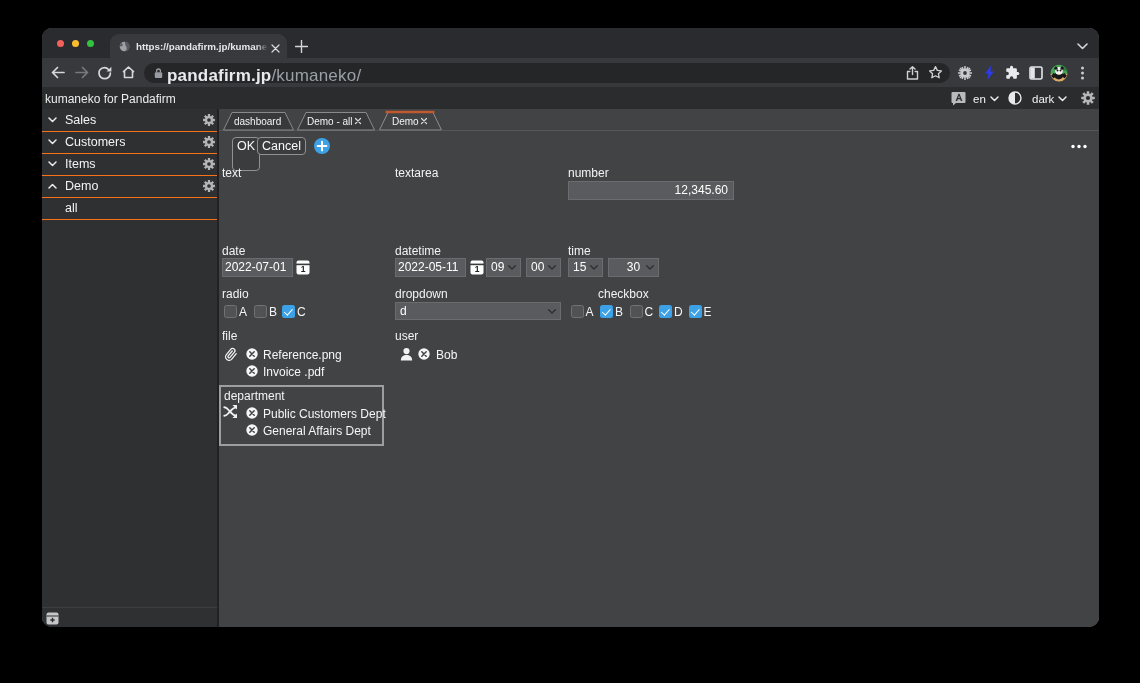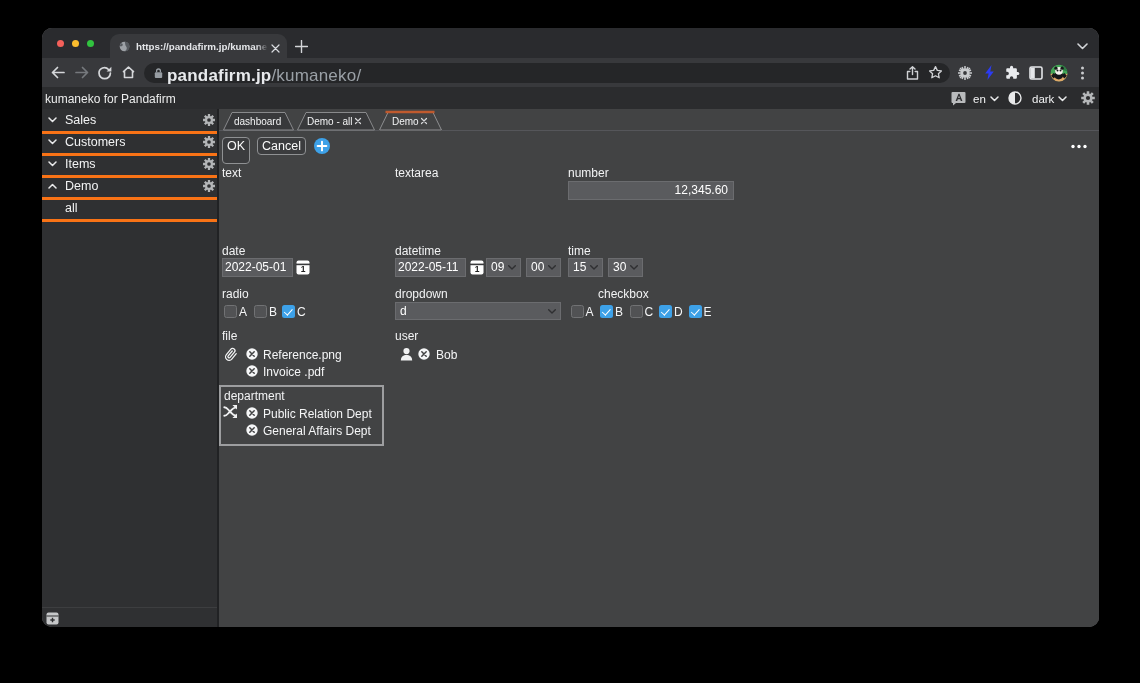--- a/index.html
+++ b/index.html
@@ -20,21 +20,21 @@
      width:132px;overflow:hidden;white-space:nowrap;
      -webkit-mask-image:linear-gradient(90deg,#000 91%,transparent 100%);}
   
   #pill{left:102px;top:34.5px;width:806px;height:20.5px;border-radius:10.5px;background:#252628;}
   #urltext{left:125px;top:38px;font-size:17px;color:#9aa0a6;letter-spacing:0.2px;}
   #urltext b{color:#e8eaed;font-weight:700;}
   
   #apptitle{left:3px;top:63.5px;font-size:12px;color:#eceded;}
   
   #sidebar{left:0;top:81px;width:175px;height:518px;background:#2f3032;border-right:2px solid #212224;}
-  .srow{position:absolute;left:0;width:175px;height:22px;border-bottom:3px solid #f97316;}
+  .srow{position:absolute;left:0;width:175px;height:22px;border-bottom:1px solid #f97316;}
   .srow .lbl{position:absolute;left:23px;top:4px;font-size:12.5px;color:#f2f3f4;}
   
   #main{left:177px;top:81px;width:880px;height:518px;background:#424344;}
   .mlbl{position:absolute;font-size:12px;color:#f2f3f4;white-space:nowrap;}
   .inp{position:absolute;background:#5a5b5e;border:1px solid #6b6c6f;box-sizing:border-box;
        color:#fff;font-size:12px;line-height:17px;padding:0 5px;white-space:nowrap;}
   .btn{position:absolute;box-sizing:border-box;border:1px solid #8f9193;border-radius:4px;
        background:#3b3c3e;color:#fafafa;font-size:12.5px;text-align:center;line-height:16px;}
   .cb{position:absolute;width:13px;height:13px;border-radius:2.5px;box-sizing:border-box;}
   .cb.off{background:#515254;border:1px solid #717274;}
@@ -245,41 +245,41 @@
       <path d="M78.5 21L87 3.5h60L155.5 21z" fill="#38393b" stroke="#898a8c" stroke-width="1"></path>
       <path d="M160.5 21L169 3.5h45L222.5 21z" fill="#424344" stroke="#8e8f91" stroke-width="1"></path>
       <path d="M166.5 3h49" stroke="#c05a2e" stroke-width="2.4"></path>
       <text x="15" y="15.5" font-size="10" fill="#f2f3f4" font-family="Liberation Sans">dashboard</text>
       <text x="88" y="15.5" font-size="10" fill="#f2f3f4" font-family="Liberation Sans">Demo - all</text>
       <path d="M136.5 9.5l5 5M141.5 9.5l-5 5" stroke="#d6d7d9" stroke-width="1.2" stroke-linecap="round"></path>
       <text x="173" y="15.5" font-size="10" fill="#f2f3f4" font-family="Liberation Sans">Demo</text>
       <path d="M202.5 9.5l5 5M207.5 9.5l-5 5" stroke="#d6d7d9" stroke-width="1.2" stroke-linecap="round"></path>
     </svg>
 
-    <div class="btn" style="left:3px;top:28px;width:28px;height:27px;">OK</div>
+    <div class="btn" style="left:13px;top:28px;width:28px;height:34px;">OK</div>
     <div class="btn" style="left:38px;top:28px;width:49px;height:18px;">Cancel</div>
     <svg class="abs" style="left:95px;top:29px" width="16" height="16" viewBox="0 0 16 16">
       <circle cx="8" cy="8" r="8" fill="#3da1e8"></circle>
       <path d="M8 3.6v8.8M3.6 8h8.8" stroke="#fff" stroke-width="1.9" stroke-linecap="round"></path>
     </svg>
     <svg class="abs" style="left:851px;top:34px" width="18" height="7" viewBox="0 0 18 7">
       <g fill="#fff">
           <circle cx="3" cy="3.5" r="1.7"></circle>
           <circle cx="9" cy="3.5" r="1.7"></circle>
           <circle cx="15" cy="3.5" r="1.7"></circle>
         </g>
     </svg>
 
     <div class="mlbl" style="left:3px;top:57px;">text</div>
     <div class="mlbl" style="left:176px;top:57px;">textarea</div>
     <div class="mlbl" style="left:349px;top:57px;">number</div>
     <div class="inp" style="left:349px;top:72px;width:166px;height:19px;text-align:right;">12,345.60</div>
 
     <div class="mlbl" style="left:3px;top:135px;">date</div>
-    <div class="inp" style="left:3px;top:149px;width:71px;height:19px;padding:0 2px;">2022-05-01</div>
+    <div class="inp" style="left:3px;top:149px;width:71px;height:19px;padding:0 2px;">2022-07-01</div>
     <svg class="abs cal" style="left:77px;top:151px" width="14" height="15" viewBox="0 0 14 15">
       <rect x="0.5" y="0.5" width="13" height="14" rx="2" fill="#fff"></rect>
       <rect x="0" y="3.6" width="14" height="1.6" fill="#3a3b3d"></rect>
       <text x="7" y="12" font-size="8.5" font-weight="bold" fill="#222" text-anchor="middle" font-family="Liberation Sans">1</text>
     </svg>
     <div class="mlbl" style="left:176px;top:135px;">datetime</div>
     <div class="inp" style="left:176px;top:149px;width:71px;height:19px;padding:0 2px;">2022-05-11</div>
     <svg class="abs cal" style="left:251px;top:151px" width="14" height="15" viewBox="0 0 14 15">
       <rect x="0.5" y="0.5" width="13" height="14" rx="2" fill="#fff"></rect>
       <rect x="0" y="3.6" width="14" height="1.6" fill="#3a3b3d"></rect>
@@ -288,21 +288,21 @@
     <div class="sel" style="left:267px;top:149px;width:35px;">09<svg width="8" height="5" viewBox="0 0 8 5">
           <path d="M0.7 0.7L4 4l3.3-3.3" stroke="#2e2f31" stroke-width="1.4" fill="none" stroke-linecap="round" stroke-linejoin="round"></path>
         </svg></div>
     <div class="sel" style="left:307px;top:149px;width:35px;">00<svg width="8" height="5" viewBox="0 0 8 5">
           <path d="M0.7 0.7L4 4l3.3-3.3" stroke="#2e2f31" stroke-width="1.4" fill="none" stroke-linecap="round" stroke-linejoin="round"></path>
         </svg></div>
     <div class="mlbl" style="left:349px;top:135px;">time</div>
     <div class="sel" style="left:349px;top:149px;width:35px;">15<svg width="8" height="5" viewBox="0 0 8 5">
           <path d="M0.7 0.7L4 4l3.3-3.3" stroke="#2e2f31" stroke-width="1.4" fill="none" stroke-linecap="round" stroke-linejoin="round"></path>
         </svg></div>
-    <div class="sel" style="left:389px;top:149px;width:35px;">30<svg width="8" height="5" viewBox="0 0 8 5">
+    <div class="sel" style="left:389px;top:149px;width:51px;text-align:center;">30<svg width="8" height="5" viewBox="0 0 8 5">
           <path d="M0.7 0.7L4 4l3.3-3.3" stroke="#2e2f31" stroke-width="1.4" fill="none" stroke-linecap="round" stroke-linejoin="round"></path>
         </svg></div>
 
     <div class="mlbl" style="left:3px;top:178px;">radio</div>
     <div class="cb off" style="left:5px;top:196px;"></div>
       <div class="cblbl" style="left:20px;top:195.5px;">A</div>
     <div class="cb off" style="left:35px;top:196px;"></div>
       <div class="cblbl" style="left:50px;top:195.5px;">B</div>
     <div class="cb on" style="left:63px;top:196px;"></div>
       <div class="cblbl" style="left:78px;top:195.5px;">C</div>
@@ -350,20 +350,20 @@
     <div class="abs" style="left:0px;top:276px;width:165px;height:61px;border:2px solid #9d9ea0;box-sizing:border-box;"></div>
     <div class="mlbl" style="left:5px;top:280px;">department</div>
     <svg class="abs" style="left:4px;top:296px" width="14" height="13" viewBox="0 0 14 13">
       <path d="M1.3 2.2C4 2.2 4.9 4.6 7 6.5s2.9 3.9 5.4 3.9M1.3 10.8C4 10.8 4.9 8.4 7 6.5s2.9-3.9 5.4-3.9" stroke="#f0f1f2" stroke-width="1.9" fill="none" stroke-linecap="round"></path>
       <path d="M9.4 0h4.6v4.6zM9.4 13h4.6V8.4z" fill="#f0f1f2"></path>
     </svg>
     <svg class="xic" style="left:27px;top:298px" viewBox="0 0 12 12">
         <circle cx="6" cy="6" r="5.7" fill="#f5f6f7"></circle>
         <path d="M3.8 3.8l4.4 4.4M8.2 3.8l-4.4 4.4" stroke="#424344" stroke-width="1.5" stroke-linecap="round"></path>
       </svg>
-    <div class="chip" style="left:44px;top:298px;">Public Relation Dept</div>
+    <div class="chip" style="left:44px;top:298px;">Public Customers Dept</div>
     <svg class="xic" style="left:27px;top:315px" viewBox="0 0 12 12">
         <circle cx="6" cy="6" r="5.7" fill="#f5f6f7"></circle>
         <path d="M3.8 3.8l4.4 4.4M8.2 3.8l-4.4 4.4" stroke="#424344" stroke-width="1.5" stroke-linecap="round"></path>
       </svg>
     <div class="chip" style="left:44px;top:315px;">General Affairs Dept</div>
   </div>
 </div>
 
 </body></html>

